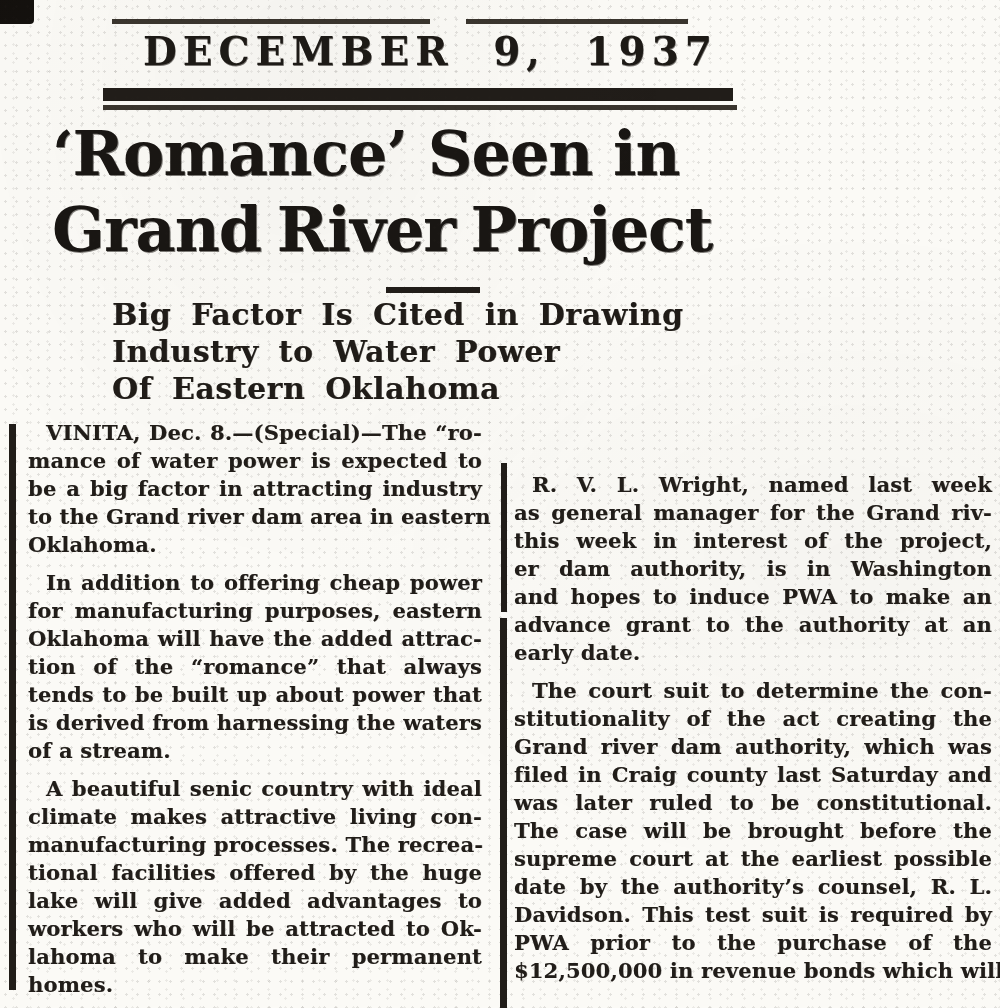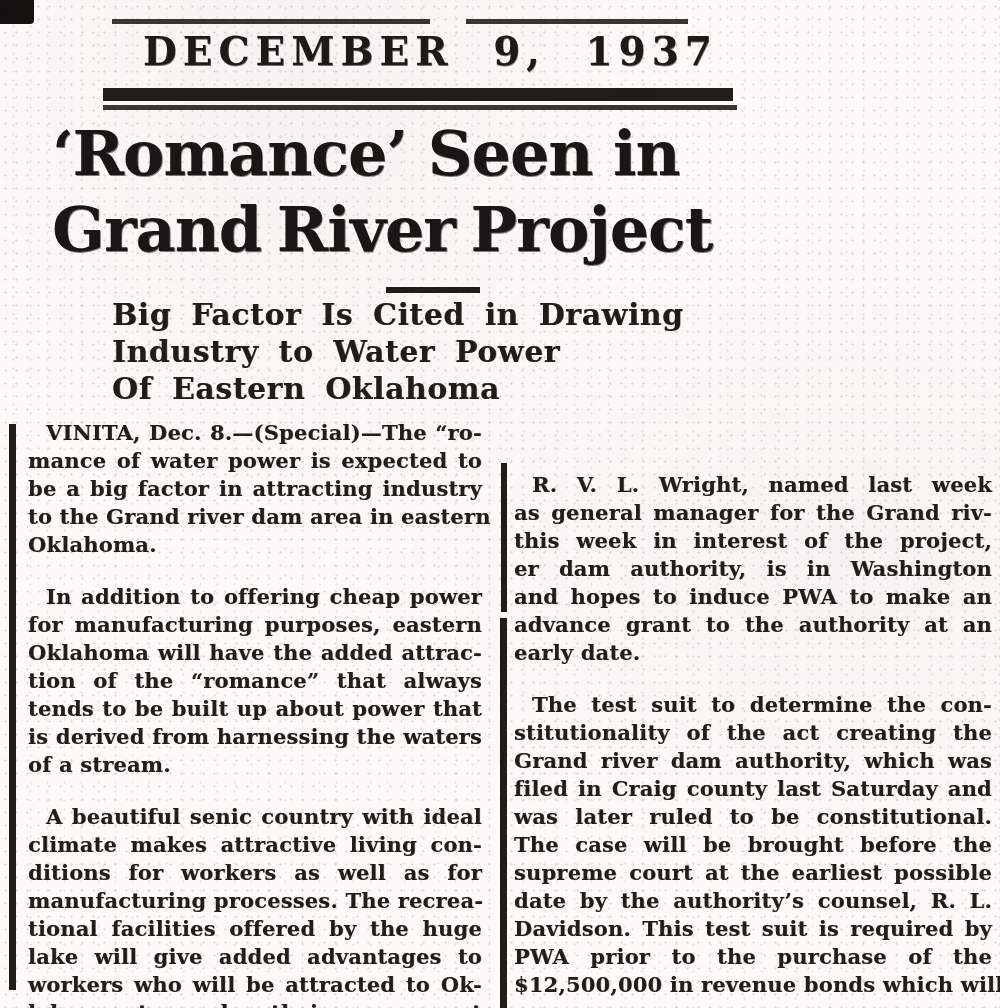--- a/index.html
+++ b/index.html
@@ -65,21 +65,21 @@
     color:#201c18;
     text-shadow:0.5px 0.4px 0 rgba(32,28,24,.5);
   }
 
   .col{
     font-size:21px;line-height:28px;font-weight:bold;
     letter-spacing:0.2px;
     text-shadow:0.4px 0.3px 0 rgba(33,29,25,.45);
   }
   .col .para{margin:0;}
-  .col .para + .para{margin-top:24px;}
+  .col .para + .para{margin-top:10px;}
   .col .line{
     text-align:justify;
     -moz-text-align-last:justify;
     text-align-last:justify;
     white-space:nowrap;
     overflow:visible;
   }
   .col .line.first{padding-left:18px;}
   .col .line.last{
     -moz-text-align-last:left;
@@ -134,42 +134,41 @@
         <div class="line">for manufacturing purposes, eastern</div>
         <div class="line">Oklahoma will have the added attrac-</div>
         <div class="line">tion of the “romance” that always</div>
         <div class="line">tends to be built up about power that</div>
         <div class="line">is derived from harnessing the waters</div>
         <div class="line last">of a stream.</div>
       </div>
       <div class="para">
         <div class="line first">A beautiful senic country with ideal</div>
         <div class="line">climate makes attractive living con-</div>
-        <div class="line">ditions for workers as well as for</div>
         <div class="line">manufacturing processes. The recrea-</div>
         <div class="line">tional facilities offered by the huge</div>
         <div class="line">lake will give added advantages to</div>
         <div class="line">workers who will be attracted to Ok-</div>
         <div class="line">lahoma to make their permanent</div>
         <div class="line last">homes.</div>
       </div>
     </div>
 
   <div class="abs col right-col">
       <div class="para">
         <div class="line first">R. V. L. Wright, named last week</div>
         <div class="line">as general manager for the Grand riv-</div>
         <div class="line">this week in interest of the project,</div>
         <div class="line">er dam authority, is in Washington</div>
         <div class="line">and hopes to induce PWA to make an</div>
         <div class="line">advance grant to the authority at an</div>
         <div class="line last">early date.</div>
       </div>
       <div class="para">
-        <div class="line first">The test suit to determine the con-</div>
+        <div class="line first">The court suit to determine the con-</div>
         <div class="line">stitutionality of the act creating the</div>
         <div class="line">Grand river dam authority, which was</div>
         <div class="line">filed in Craig county last Saturday and</div>
         <div class="line">was later ruled to be constitutional.</div>
         <div class="line">The case will be brought before the</div>
         <div class="line">supreme court at the earliest possible</div>
         <div class="line">date by the authority’s counsel, R. L.</div>
         <div class="line">Davidson. This test suit is required by</div>
         <div class="line">PWA prior to the purchase of the</div>
         <div class="line">$12,500,000 in revenue bonds which will</div>

